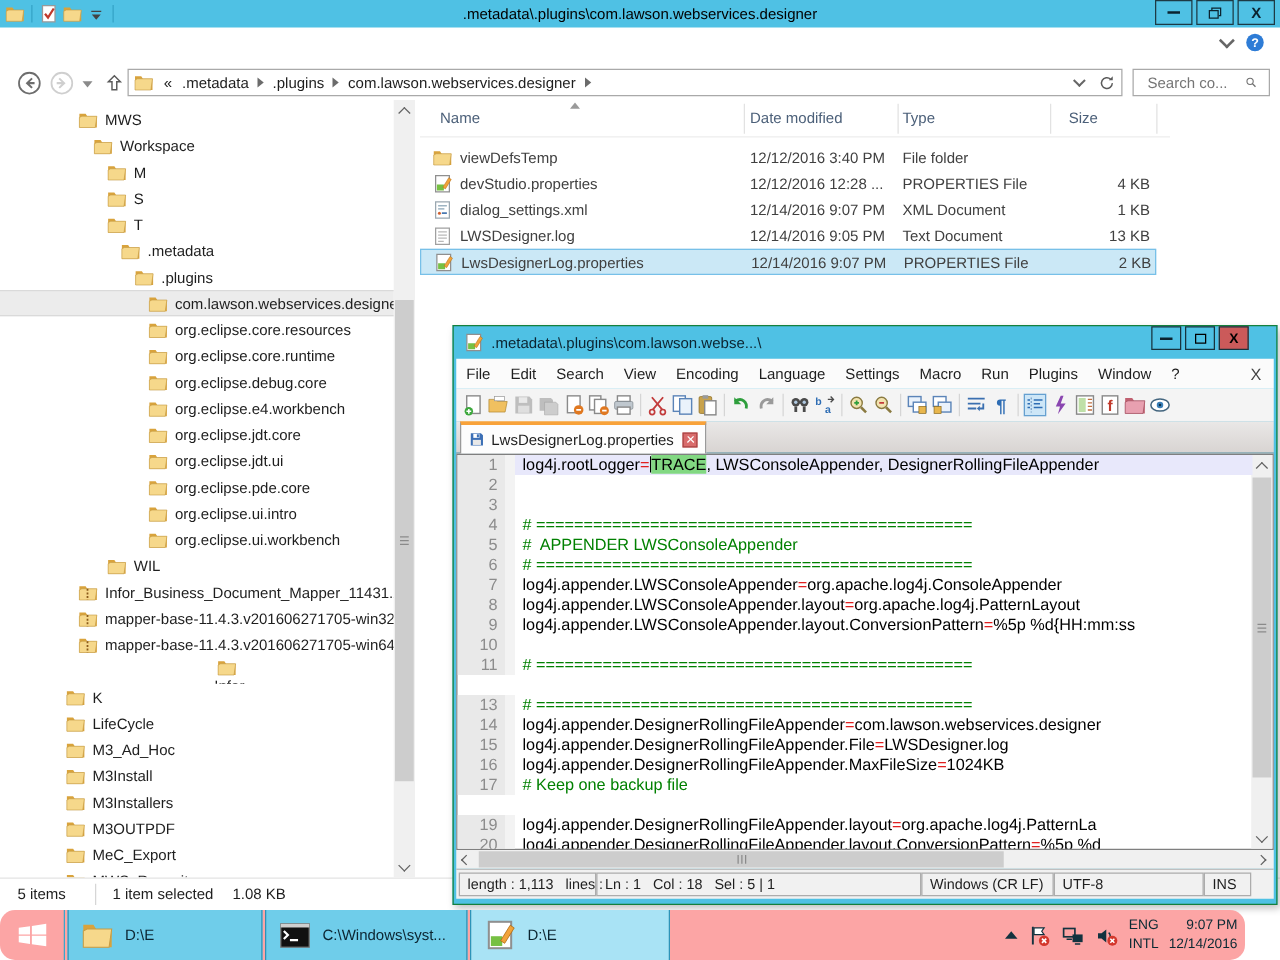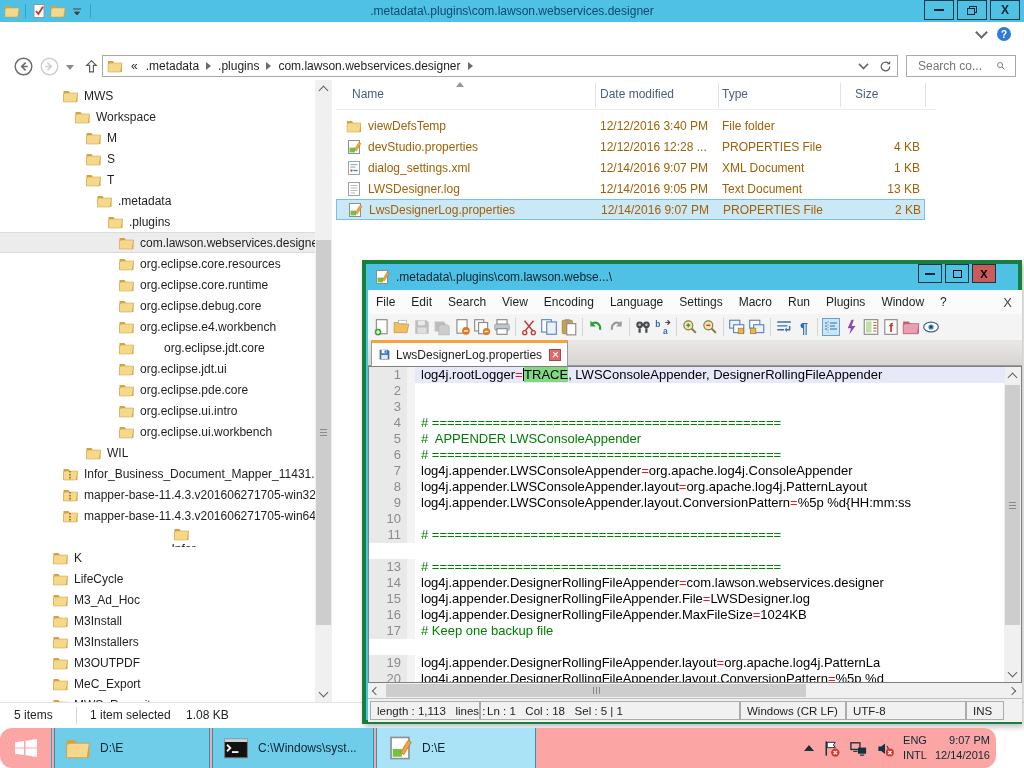--- a/index.html
+++ b/index.html
@@ -4,21 +4,21 @@
 <style>
   html,body{margin:0;padding:0;background:#222;}
   *{box-sizing:border-box;font-family:"Liberation Sans",sans-serif;}
   .screen{position:relative;width:1024px;height:768px;background:#fff;overflow:hidden;}
   .abs{position:absolute;}
   
   .titlebar{left:0;top:0;width:1024px;height:22px;background:#4FC1E4;}
   .qat{left:4px;top:2px;height:18px;display:flex;align-items:center;gap:3px;}
   .qat .sep{width:1px;height:14px;background:#35A3C6;margin:0 2px;}
   .qat .qicon{width:16px;height:16px;display:inline-block;}
-  .win-title{left:0;top:0;width:1024px;height:22px;text-align:center;line-height:22px;font-size:12px;color:#0c4a6e;}
+  .win-title{left:0;top:0;width:1024px;height:22px;text-align:center;line-height:22px;font-size:12px;color:#000000;}
   .winbtns{top:0;right:4px;display:flex;}
   .wbtn{width:30px;height:20px;border:1px solid #1D3A44;margin-left:3px;display:flex;align-items:center;justify-content:center;color:#0B2430;font-size:12px;font-weight:bold;background:transparent;}
   .glyph-min{width:10px;height:2px;background:#0B2430;display:block;}
   .glyph-restore{position:relative;width:10px;height:9px;display:block;}
   .glyph-restore i{position:absolute;border:1.4px solid #0B2430;width:8px;height:7px;display:block;}
   .glyph-restore i.b{left:0;top:2px;background:#4FC1E4;}
   .glyph-restore i.f{left:2px;top:0;}
   .glyph-max{width:9px;height:8px;border:1.6px solid #000;display:block;}
   .ribbonrow{left:0;top:22px;width:1024px;height:30px;background:#fff;border-bottom:1px solid #E4E4E4;}
   .rtab{display:inline-block;height:30px;line-height:30px;padding:0 16px;font-size:12px;color:#1E1E1E;}
@@ -42,32 +42,32 @@
   .sarrow{position:absolute;left:0;width:17px;height:17px;display:flex;align-items:center;justify-content:center;}
   .tchev{width:7px;height:7px;border-right:1.6px solid #606060;border-bottom:1.6px solid #606060;}
   .thumb{position:absolute;left:1px;width:15px;background:#CDCDCD;display:flex;align-items:center;justify-content:center;flex-direction:column;gap:2px;}
   .thumb i{display:block;width:7px;height:1px;background:#8a8a8a;}
   
   .filepane{left:336px;top:80px;width:688px;height:622px;background:#fff;}
   .fhead{position:absolute;top:0;left:0;width:600px;height:30px;border-bottom:1px solid #EDEDED;font-size:12px;color:#4C6079;}
   .fhead .hl{position:absolute;top:7px;}
   .hdiv{position:absolute;top:3px;width:1px;height:24px;background:#E2E2E2;}
   .sorttri{position:absolute;top:2px;width:0;height:0;border-left:4px solid transparent;border-right:4px solid transparent;border-bottom:5px solid #9a9a9a;}
-  .frow{position:absolute;left:0;height:21px;width:589px;display:flex;align-items:center;font-size:12px;color:#a16207;}
+  .frow{position:absolute;left:0;height:21px;width:589px;display:flex;align-items:center;font-size:12px;color:#404040;}
   .frow.sel{background:#CBE8F6;border:1px solid #77C0E8;}
   .fic{position:absolute;left:10px;width:16px;height:16px;}
   .fname{position:absolute;left:32px;width:220px;white-space:nowrap;overflow:hidden;}
   .fdate{position:absolute;left:264px;width:115px;}
   .ftype{position:absolute;left:386px;width:115px;}
   .fsize{position:absolute;left:509px;width:75px;text-align:right;}
   
   .estatus{left:0;top:702px;width:1024px;height:26px;background:#fff;border-top:1px solid #E3E3E3;font-size:12px;color:#1E1E1E;}
   .estatus .sdiv{position:absolute;left:76px;top:4px;width:1px;height:17px;background:#D6D6D6;}
   
-  .npwin{left:362px;top:260px;width:660px;height:464px;background:#4FC1E4;border:4px solid #15803d;box-shadow:2px 3px 6px rgba(0,0,0,.25);}
+  .npwin{left:362px;top:260px;width:660px;height:464px;background:#4FC1E4;border:1px solid #15803d;box-shadow:2px 3px 6px rgba(0,0,0,.25);}
   .nptitle{position:absolute;left:0;top:0;width:100%;height:26px;display:flex;align-items:center;}
   .nptitle .ic{width:16px;height:16px;margin:0 6px 0 8px;}
   .nptitle .tt{font-size:12px;color:#0B2430;}
   .npbtns{position:absolute;right:22px;top:0;display:flex;}
   .npbtn{width:24px;height:19px;border:1px solid #17333D;margin-left:3px;display:flex;align-items:center;justify-content:center;font-size:11px;font-weight:bold;color:#000;}
   .npbtn.close{background:#CB5A5A;}
   .npmenu{position:absolute;left:2px;top:26px;width:654px;height:24px;background:#FBFBFB;display:flex;align-items:center;font-size:12px;color:#1E1E1E;}
   .mitem{padding:0 8px;}
   .npmenu .mx{margin-left:auto;margin-right:10px;color:#444;font-size:13px;}
   .nptools{position:absolute;left:2px;top:50px;width:654px;height:26px;background:#F4F4F4;display:flex;align-items:center;padding-left:4px;}
@@ -288,21 +288,21 @@
             </svg></span>
           <span>org.eclipse.debug.core</span>
         </div>
         <div class="trow" style="top:236px;padding-left:118px;">
           <span class="ticon"><svg viewBox="0 0 16 16" width="100%" height="100%">
               <path d="M1 3h5l1.3 2H15v9H1z" fill="#D9A33C"></path>
               <path d="M1 6L3 5h12l-1.3 9H1z" fill="#F6D88B" stroke="#C69C45" stroke-width="0.5"></path>
             </svg></span>
           <span>org.eclipse.e4.workbench</span>
         </div>
-        <div class="trow" style="top:257px;padding-left:118px;gap:24px;">
+        <div class="trow" style="top:257px;padding-left:118px;">
           <span class="ticon"><svg viewBox="0 0 16 16" width="100%" height="100%">
               <path d="M1 3h5l1.3 2H15v9H1z" fill="#D9A33C"></path>
               <path d="M1 6L3 5h12l-1.3 9H1z" fill="#F6D88B" stroke="#C69C45" stroke-width="0.5"></path>
             </svg></span>
           <span>org.eclipse.jdt.core</span>
         </div>
         <div class="trow" style="top:278px;padding-left:118px;">
           <span class="ticon"><svg viewBox="0 0 16 16" width="100%" height="100%">
               <path d="M1 3h5l1.3 2H15v9H1z" fill="#D9A33C"></path>
               <path d="M1 6L3 5h12l-1.3 9H1z" fill="#F6D88B" stroke="#C69C45" stroke-width="0.5"></path>

